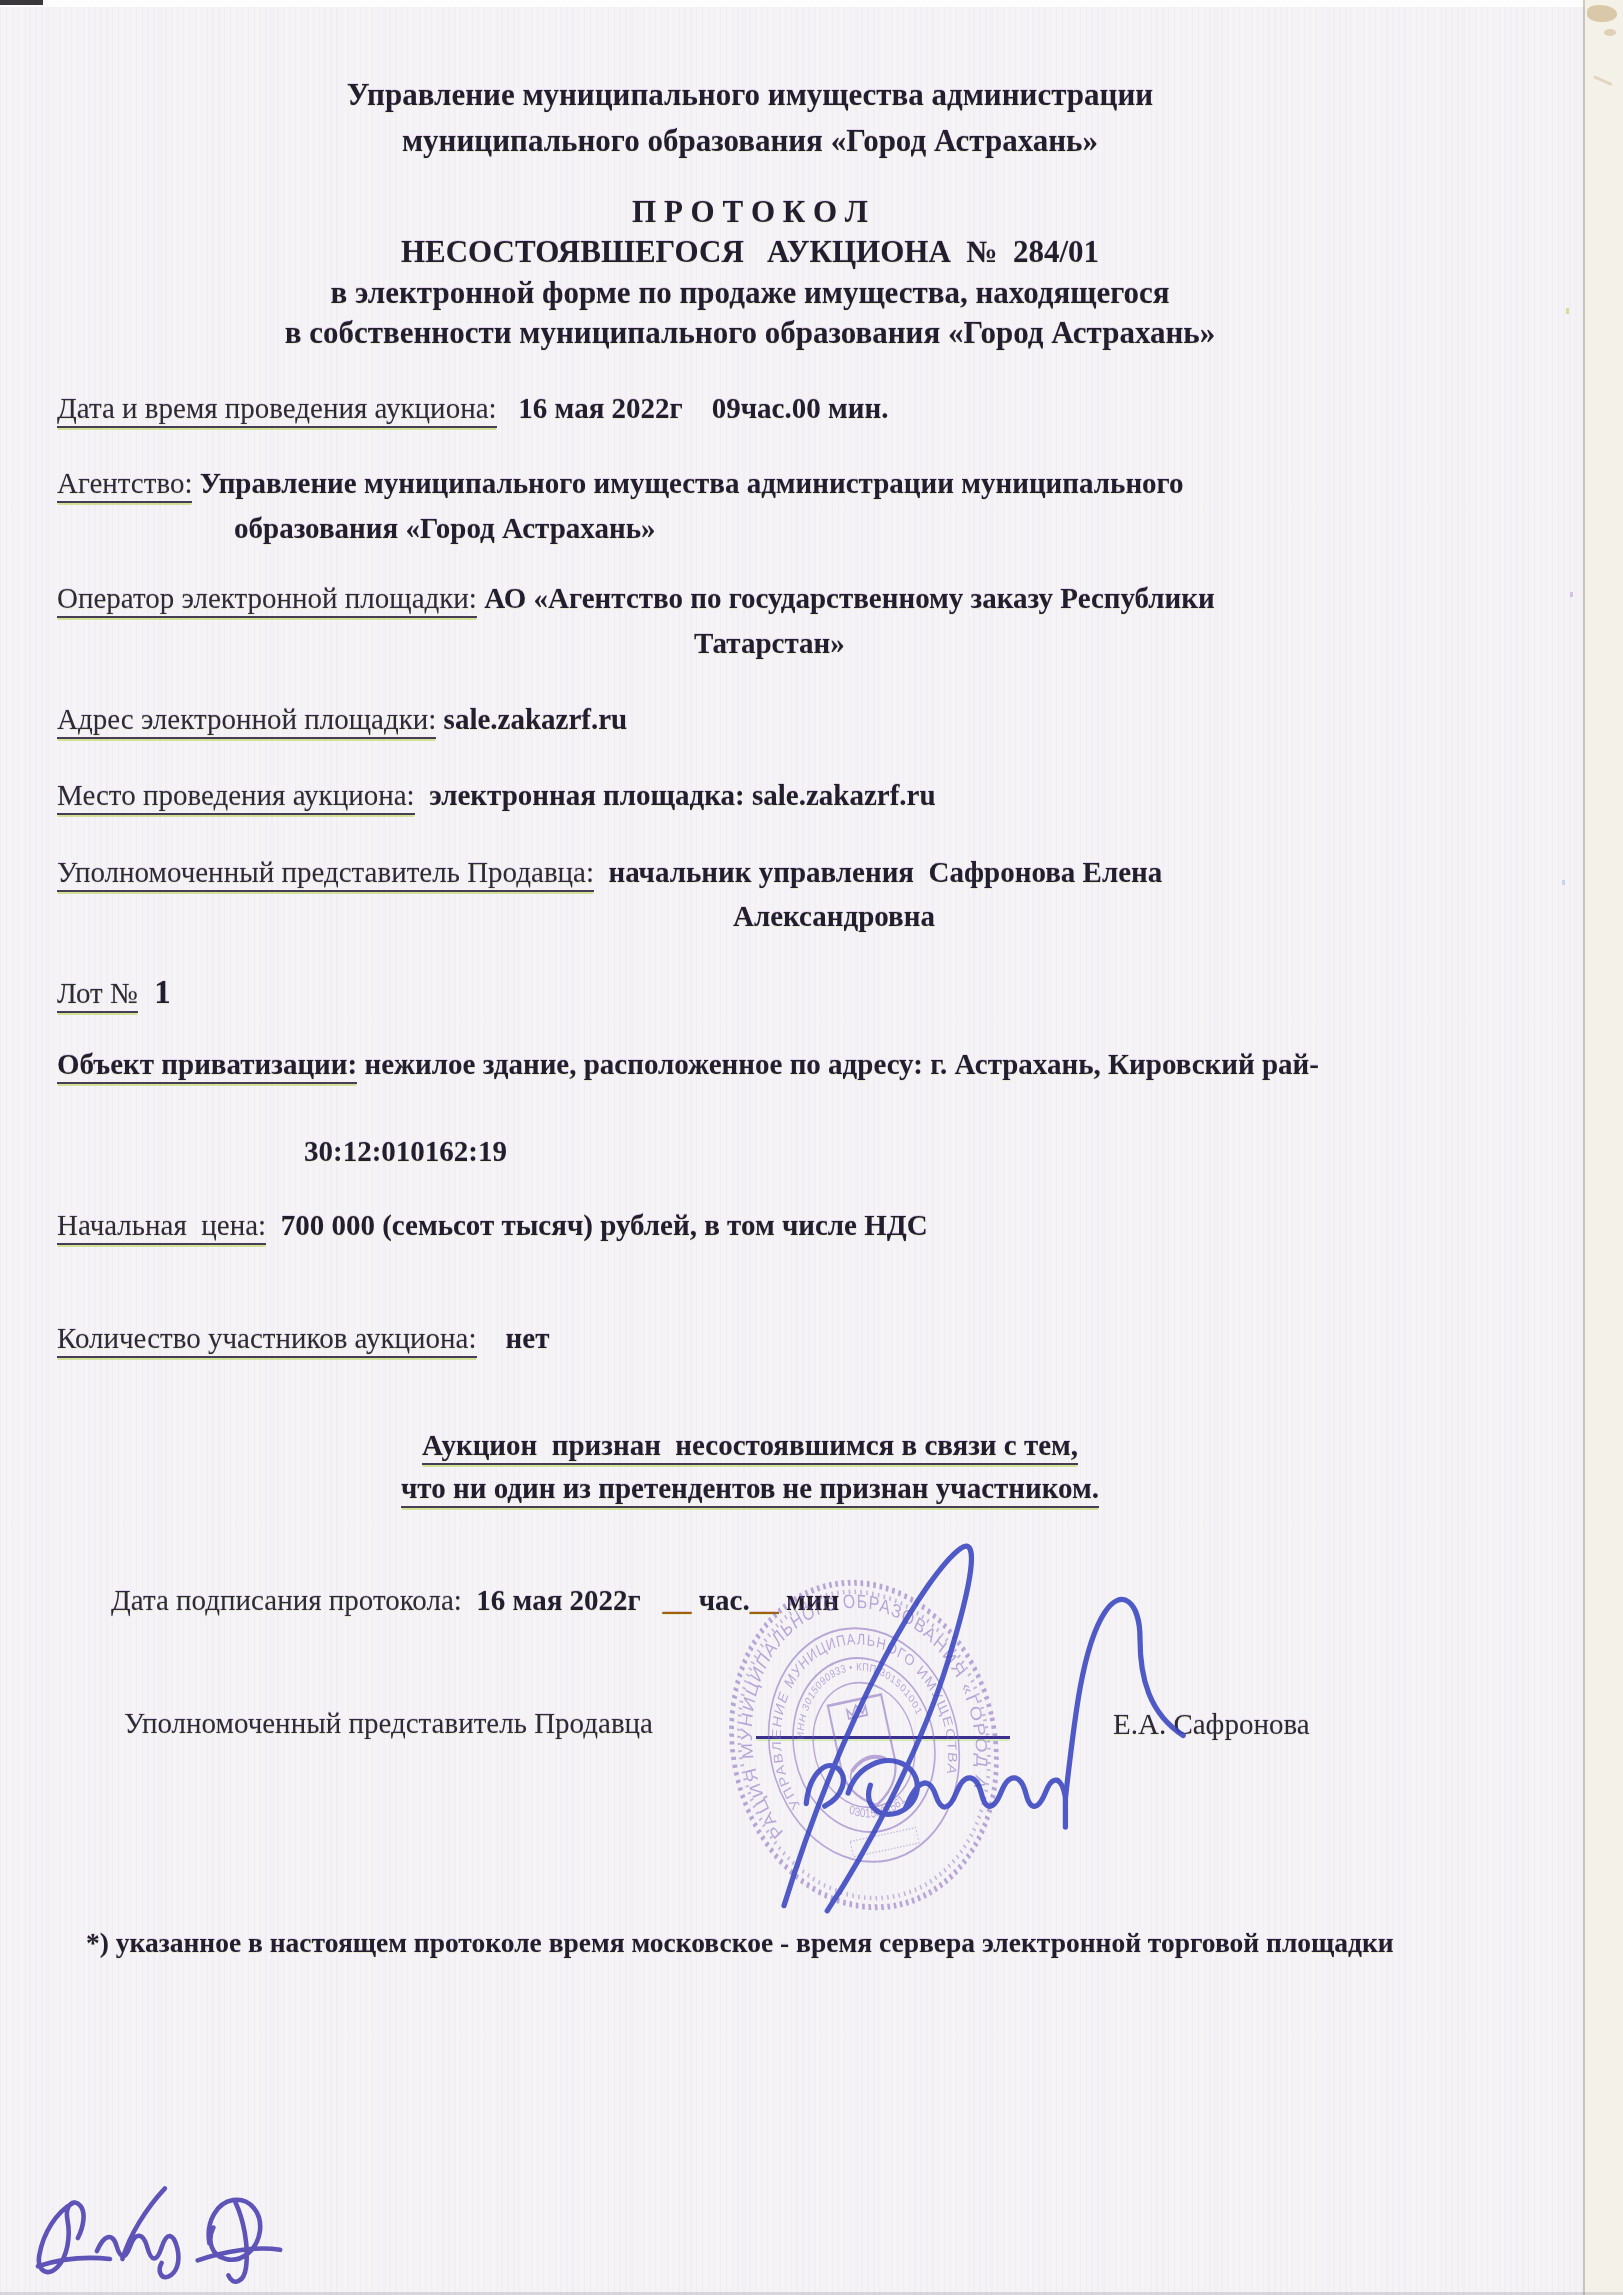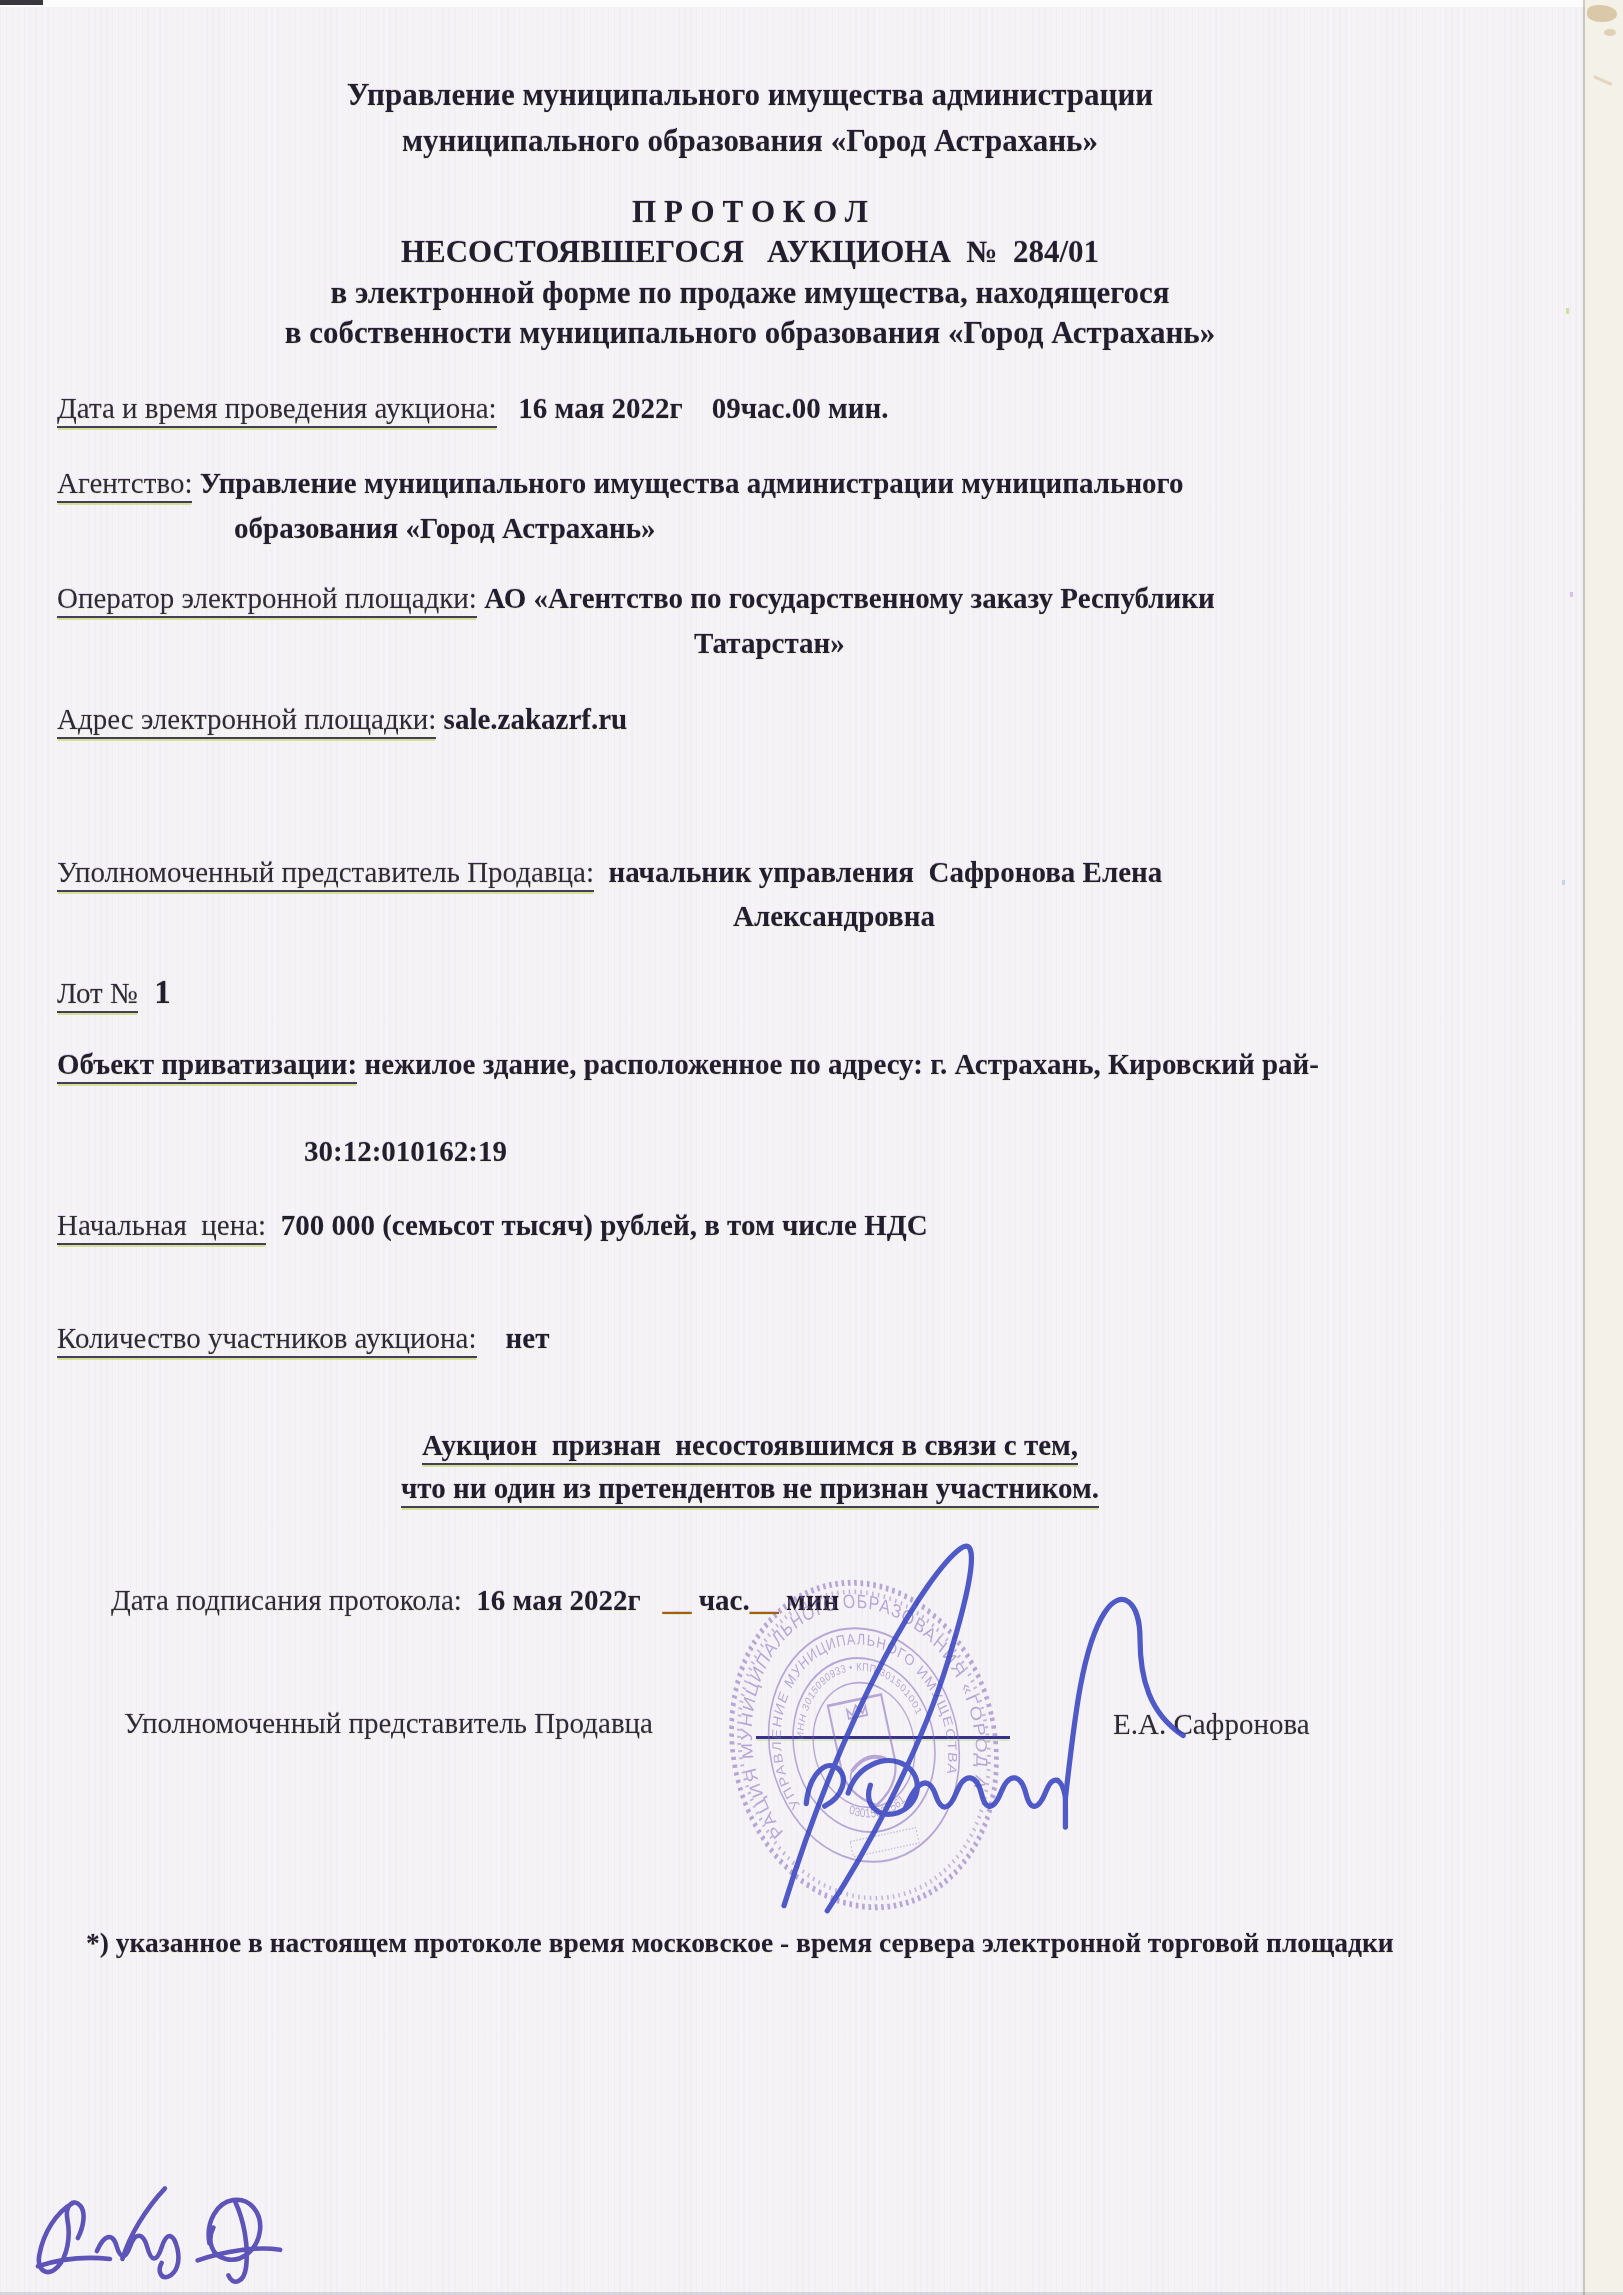--- a/index.html
+++ b/index.html
@@ -84,20 +84,21 @@
   <div class="row" style="top:391px;left:57px"><span class="ul">Дата и время проведения аукциона:</span><span class="b">   16 мая 2022г    09час.00 мин.</span></div>
 
   <div class="row" style="top:466px;left:57px"><span class="ul">Агентство:</span><span class="b"> Управление муниципального имущества администрации муниципального</span></div>
   <div class="row b" style="top:511px;left:234px">образования «Город Астрахань»</div>
 
   <div class="row" style="top:581px;left:57px"><span class="ul">Оператор электронной площадки:</span><span class="b"> АО «Агентство по государственному заказу Республики</span></div>
   <div class="row b" style="top:626px;left:694px">Татарстан»</div>
 
   <div class="row" style="top:702px;left:57px"><span class="ul">Адрес электронной площадки:</span><span class="b"> sale.zakazrf.ru</span></div>
 
+  <div class="row" style="top:778px;left:57px"><span class="ul">Место проведения аукциона:</span><span class="b">  электронная площадка: sale.zakazrf.ru</span></div>
 
   <div class="row" style="top:855px;left:57px"><span class="ul">Уполномоченный представитель Продавца:</span><span class="b">  начальник управления  Сафронова Елена</span></div>
   <div class="row b" style="top:899px;left:733px">Александровна</div>
 
   <div class="row" style="top:973px;left:57px"><span class="ul">Лот №</span><span class="b lotnum">  1</span></div>
 
   <div class="row" style="top:1047px;left:57px"><span class="ul b">Объект приватизации:</span><span class="b"> нежилое здание, расположенное по адресу: г. Астрахань, Кировский рай-</span></div>
   <div class="row b" style="top:1134px;left:304px">30:12:010162:19</div>
 
   <div class="row" style="top:1208px;left:57px"><span class="ul">Начальная  цена:</span><span class="b">  700 000 (семьсот тысяч) рублей, в том числе НДС</span></div>

